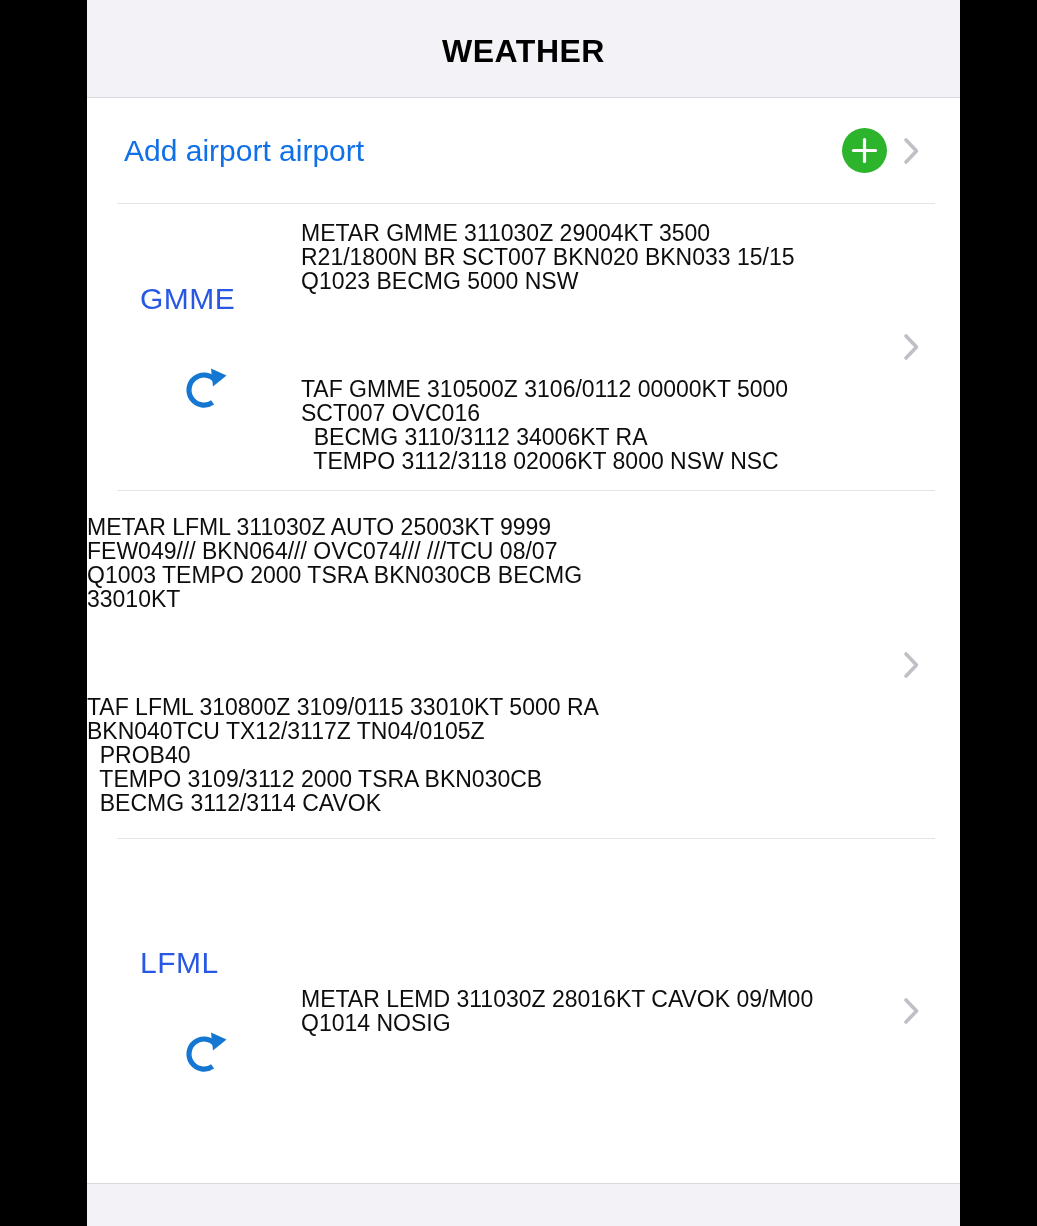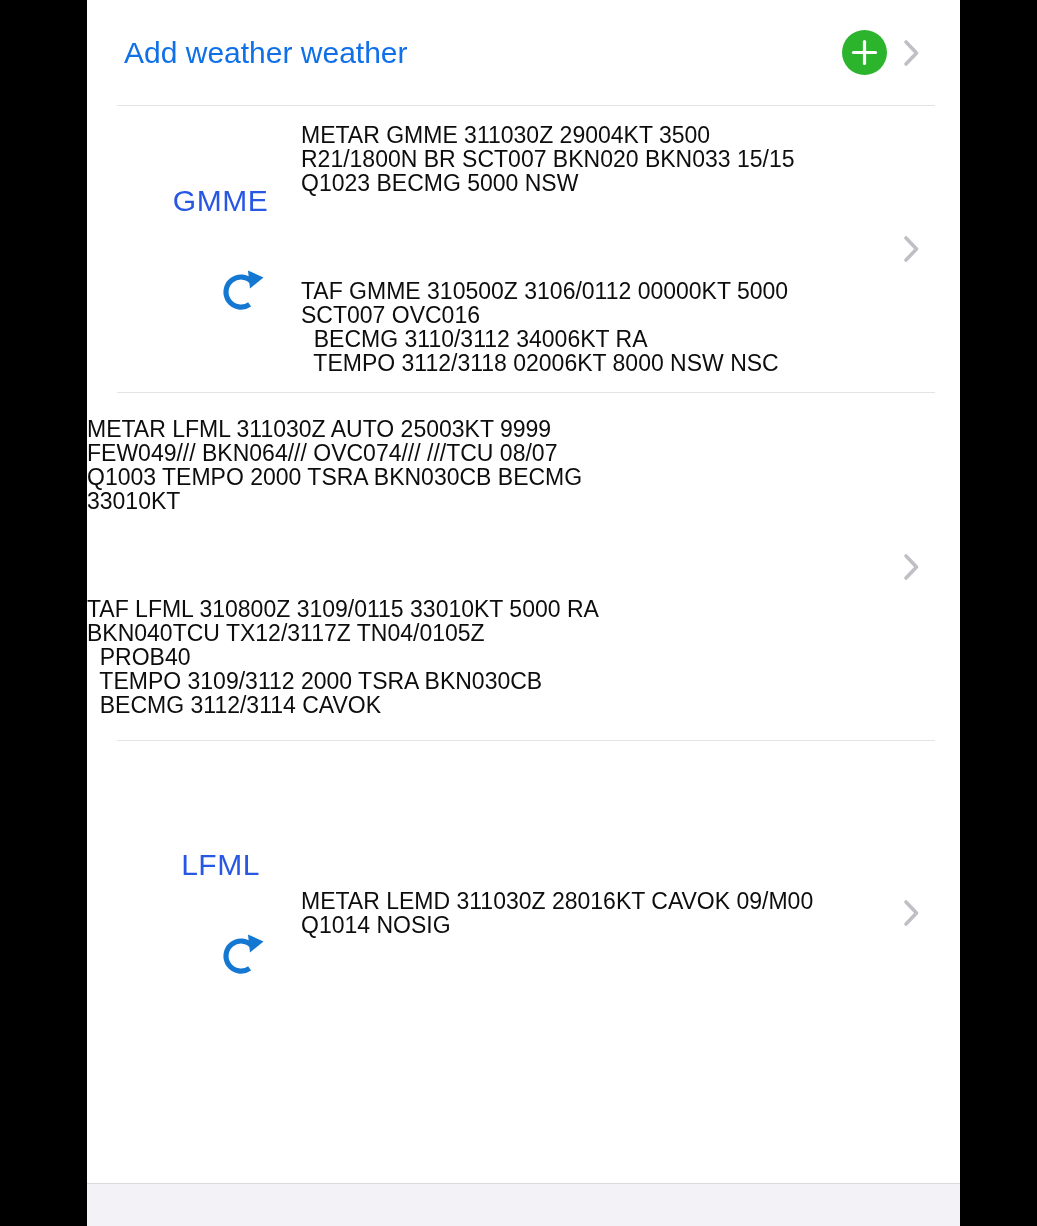--- a/index.html
+++ b/index.html
@@ -31,44 +31,47 @@
     width:45px;height:45px;border-radius:50%;background:var(--plus_green);
     display:flex;align-items:center;justify-content:center;flex:none;margin-right:13px;
   }
   .divider{height:1px;background:var(--divider);margin-left:30px;margin-right:25px;flex:none;}
   .airport-row{display:flex;align-items:center;box-sizing:border-box;cursor:pointer;}
   .row-gmme{height:286px;}
   .row-lfml{height:347px;}
   .row-lemd{height:344px;}
   .airport-left{
     width:214px;flex:none;box-sizing:border-box;padding-left:53px;
-    display:flex;flex-direction:column;align-items:center;gap:28px;
+    display:flex;flex-direction:column;align-items:flex-start;gap:28px;
   }
   .airport-code{font-size:30px;color:var(--code_blue);letter-spacing:.5px;}
   .refresh-btn{margin-top:20px;margin-left:40px;width:48px;height:48px;}
   .airport-text{
     flex:1;min-width:0;color:var(--text);font-size:23px;line-height:24px;
     white-space:pre;overflow:hidden;
   }
   .taf-block{margin-top:36px;}
   .chevron-col{width:99px;flex:none;display:flex;align-items:center;justify-content:center;}
   .chev{display:block;}
 </style>
 </head>
 <body style="--link_blue: #1070e8; --code_blue: #2857e4; --refresh_blue: #1478d2; --plus_green: #2db42d; --chevron_gray: #bfbfc5; --header_bg: #f2f2f7; --divider: #e4e4e8; --text: #0d0d0d;">
 
 <div class="side-bar left"></div>
 
 <div class="phone">
 
+  <div class="nav-header">
+    <div class="nav-title">WEATHER</div>
+  </div>
 
   <div class="content">
 
     <div class="add-row">
-      <div class="add-label">Add weather weather</div>
+      <div class="add-label">Add airport airport</div>
       <div class="plus-btn">
         <svg class="plus-icon" width="45" height="45" viewBox="0 0 45 45">
           <line x1="22.5" y1="11.5" x2="22.5" y2="33.5" stroke="#ffffff" stroke-width="3.2" stroke-linecap="round"></line>
           <line x1="11.5" y1="22.5" x2="33.5" y2="22.5" stroke="#ffffff" stroke-width="3.2" stroke-linecap="round"></line>
         </svg>
       </div>
       <svg class="chev" width="22" height="32" viewBox="0 0 22 32">
         <path d="M6 5 L16.5 16 L6 27" fill="none" stroke="#bfbfc5" stroke-width="3.6" stroke-linecap="round" stroke-linejoin="round"></path>
       </svg>
     </div>

